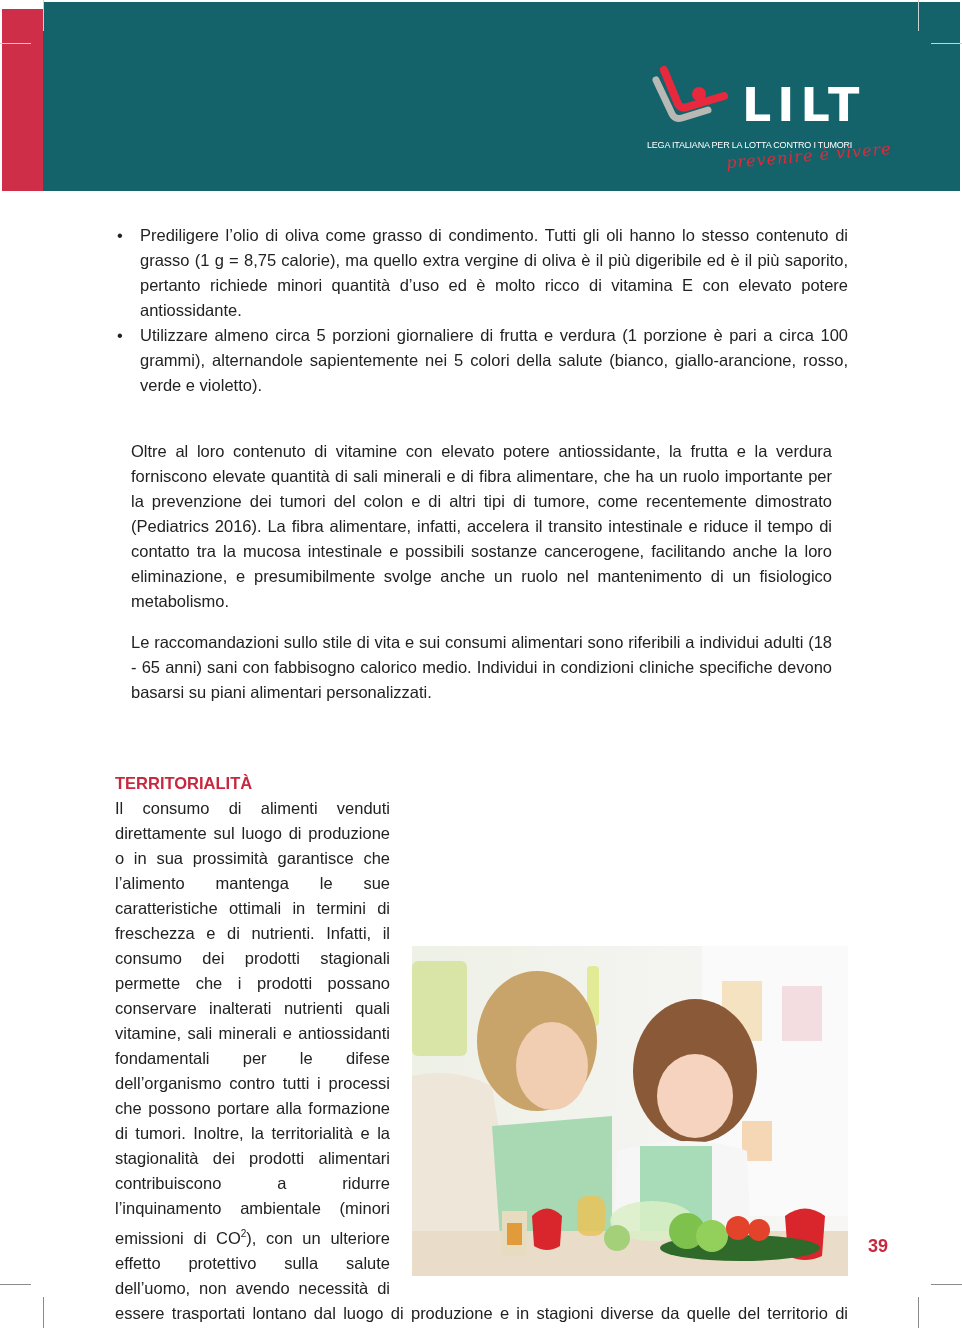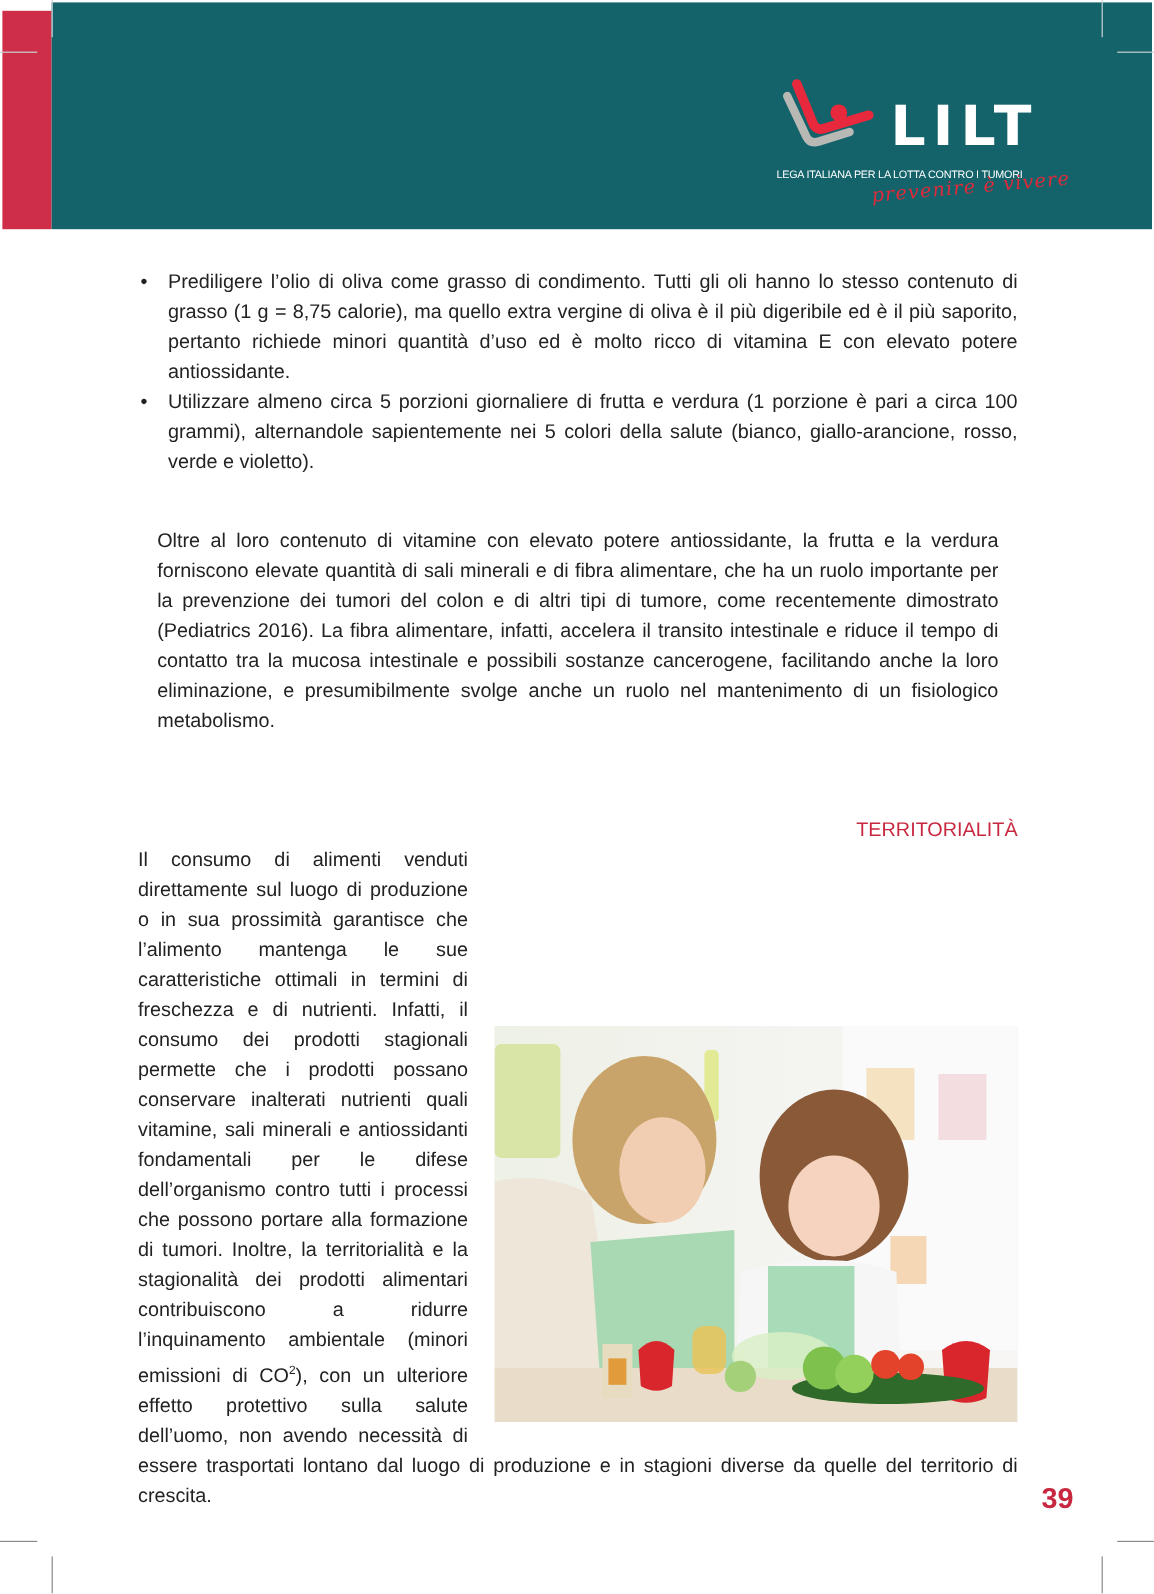--- a/index.html
+++ b/index.html
@@ -22,28 +22,28 @@
   .logo-subtitle { position: absolute; left: -3px; top: 78px; font-size: 9px; font-weight: normal; color: #ffffff; white-space: nowrap; letter-spacing: -0.2px; }
   .logo-tagline { position: absolute; left: 76px; top: 84px; font-size: 16px; font-style: italic; color: #e02a3a; transform: rotate(-5deg); white-space: nowrap; font-family: "DejaVu Serif", serif; letter-spacing: 1px; }
 
   .content { position: absolute; left: 115px; top: 223px; width: 733px; font-size: 16.5px; line-height: 25px; }
   .bullets { list-style: none; margin: 0; padding: 0; }
   .bullets li { position: relative; padding-left: 25px; text-align: justify; }
   .bullets li .dot { position: absolute; left: 2px; top: 0; }
   p { margin: 16px; text-align: justify; }
   .para-gap { height: 25px; }
   .section-gap { height: 50px; }
-  .section-title { color: #c8283f; font-weight: normal; font-size: 16.5px; line-height: 25px; text-align: right; }
+  .section-title { color: #c8283f; font-weight: bold; font-size: 16.5px; line-height: 25px; }
   .wrap-area { position: relative; }
   .photo {
     float: right; width: 436px; height: 330px; margin: 25px 0 0 22px;
     position: relative; overflow: hidden; background: #f2f2ee;
   }
   .narrow { text-align: justify; }
-  .page-number { position: absolute; left: 868px; top: 1236px; font-size: 24px; font-weight: bold; color: #c8283f; }
+  .page-number { position: absolute; left: 868px; top: 1236px; font-size: 18px; font-weight: bold; color: #c8283f; }
 </style>
 </head>
 <body>
 
 <div class="red-strip"></div>
 <div class="banner"></div>
 
 <div class="crop v light" style="left:43px;top:0;"></div>
 <div class="crop h light" style="left:0;top:43px;"></div>
 <div class="crop v light" style="left:918px;top:0;"></div>
@@ -71,20 +71,21 @@
       <span>Prediligere l’olio di oliva come grasso di condimento. Tutti gli oli hanno lo stesso contenuto di grasso (1 g = 8,75 calorie), ma quello extra vergine di oliva è il più digeribile ed è il più saporito, pertanto richiede minori quantità d’uso ed è molto ricco di vitamina E con elevato potere antiossidante.</span>
     </li>
     <li>
       <span class="dot">•</span>
       <span>Utilizzare almeno circa 5 porzioni giornaliere di frutta e verdura (1 porzione è pari a circa 100 grammi), alternandole sapientemente nei 5 colori della salute (bianco, giallo-arancione, rosso, verde e violetto).</span>
     </li>
   </ul>
 
   <div class="para-gap"></div>
   <p>Oltre al loro contenuto di vitamine con elevato potere antiossidante, la frutta e la verdura forniscono elevate quantità di sali minerali e di fibra alimentare, che ha un ruolo importante per la prevenzione dei tumori del colon e di altri tipi di tumore, come recentemente dimostrato (Pediatrics 2016). La fibra alimentare, infatti, accelera il transito intestinale e riduce il tempo di contatto tra la mucosa intestinale e possibili sostanze cancerogene, facilitando anche la loro eliminazione, e presumibilmente svolge anche un ruolo nel mantenimento di un fisiologico metabolismo.</p>
+  <p>Le raccomandazioni sullo stile di vita e sui consumi alimentari sono riferibili a individui adulti (18 - 65 anni) sani con fabbisogno calorico medio. Individui in condizioni cliniche specifiche devono basarsi su piani alimentari personalizzati.</p>
 
   <div class="section-gap"></div>
   <div class="section-title">TERRITORIALITÀ</div>
 
   <div class="wrap-area">
     <div class="photo" style="margin-top:150px;">
       <svg width="436" height="330" viewBox="0 0 436 330">
         <defs>
           <linearGradient id="bg" x1="0" y1="0" x2="1" y2="0">
             <stop offset="0" stop-color="#eef1e6"></stop>

